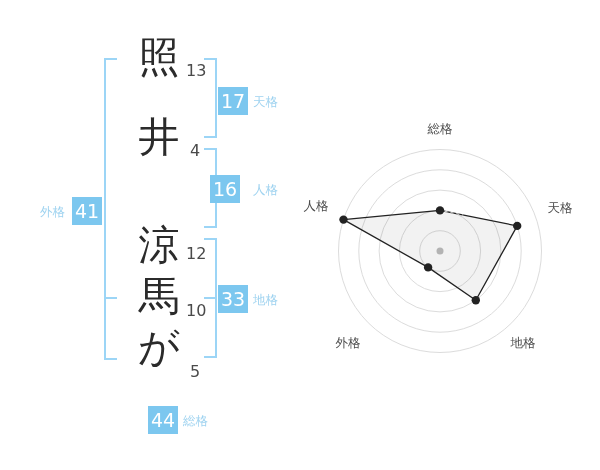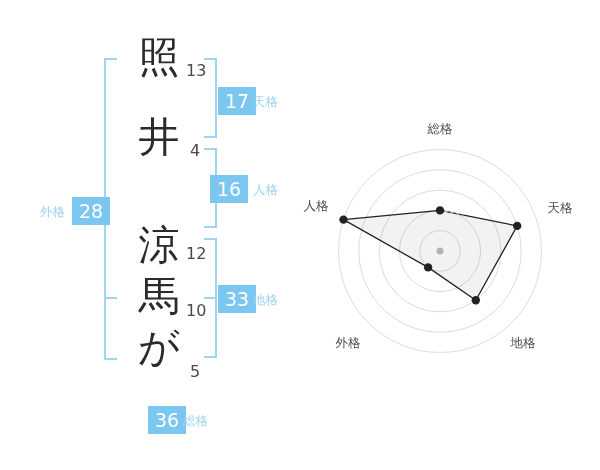--- a/index.html
+++ b/index.html
@@ -8,21 +8,21 @@
     font-family:"DejaVu Sans","Liberation Sans",sans-serif;overflow:hidden;
   }
   .kanji{
     position:absolute;font-size:41px;line-height:1;color:var(--kanji-color,#2b2b2b);
     width:44px;text-align:center;
   }
   .stroke{
     position:absolute;font-size:16px;line-height:1;color:var(--stroke-color,#4a4a4a);
   }
   .badge{
-    position:absolute;width:38px;height:28px;background:var(--badge-bg,#7cc7ef);
+    position:absolute;width:30px;height:28px;background:var(--badge-bg,#7cc7ef);
     color:var(--badge-text,#ffffff);font-size:19px;line-height:28px;text-align:center;
   }
   .badge-label{
     position:absolute;font-size:12.5px;line-height:1.1;color:var(--label-color,#9fd3f0);
     white-space:nowrap;
   }
   .right-align{text-align:right;}
   .bracket{position:absolute;width:13px;box-sizing:border-box;}
   .bracket-left{
     border-left:2px solid var(--bracket-color,#9cd5f6);
@@ -68,23 +68,23 @@
   <div class="badge" style="left:218px;top:87px">17</div>
   <div class="badge-label" style="left:253px;top:95px">天格</div>
 
   <div class="badge" style="left:210px;top:175px">16</div>
   <div class="badge-label" style="left:253px;top:183px">人格</div>
 
   <div class="badge" style="left:218px;top:285px">33</div>
   <div class="badge-label" style="left:253px;top:293px">地格</div>
 
   <div class="badge-label right-align" style="left:34px;top:205px;width:31px">外格</div>
-  <div class="badge" style="left:72px;top:197px">28</div>
+  <div class="badge" style="left:72px;top:197px">41</div>
 
-  <div class="badge" style="left:148px;top:406px">36</div>
+  <div class="badge" style="left:148px;top:406px">44</div>
   <div class="badge-label" style="left:183px;top:414px">総格</div>
 
   <svg id="radar-svg" width="300" height="245" viewBox="0 0 300 245">
       <circle cx="150" cy="135" r="20.3" fill="none" stroke="#dcdcdc" stroke-width="1"></circle>
       <circle cx="150" cy="135" r="40.6" fill="none" stroke="#dcdcdc" stroke-width="1"></circle>
       <circle cx="150" cy="135" r="60.9" fill="none" stroke="#dcdcdc" stroke-width="1"></circle>
       <circle cx="150" cy="135" r="81.2" fill="none" stroke="#dcdcdc" stroke-width="1"></circle>
       <circle cx="150" cy="135" r="101.5" fill="none" stroke="#dcdcdc" stroke-width="1"></circle>
       <circle cx="150" cy="135" r="3.5" fill="#bdbdbd"></circle>
       <polygon points="150.0,94.4 227.2,109.9 185.8,184.3 138.1,151.4 53.5,103.6" fill="rgba(0,0,0,0.05)" stroke="#222222" stroke-width="1.3" stroke-linejoin="round"></polygon>

